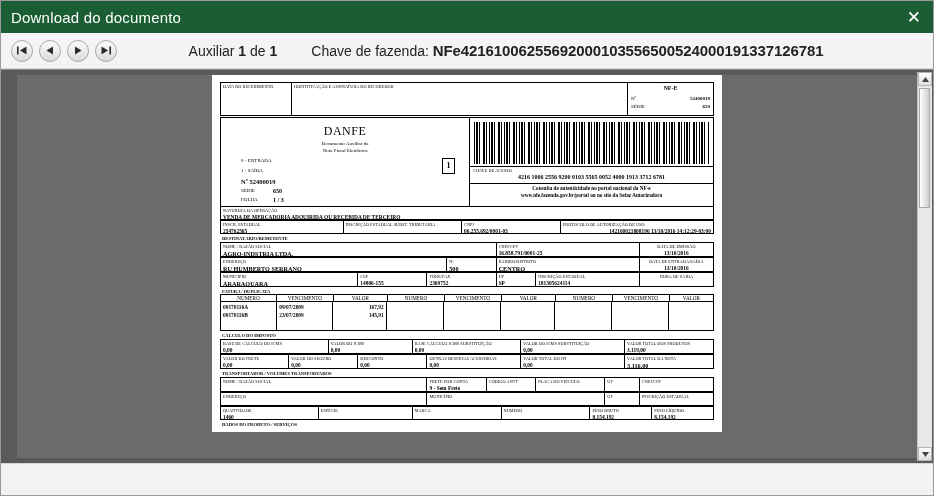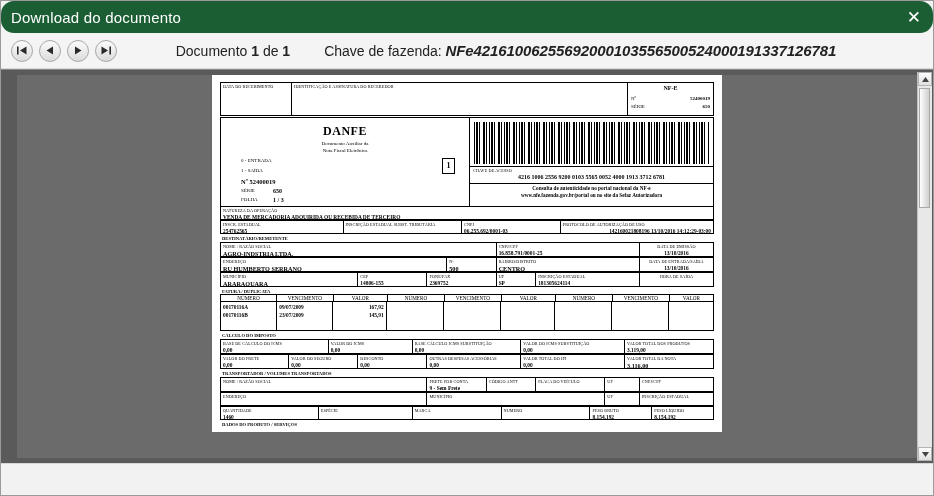--- a/index.html
+++ b/index.html
@@ -24,21 +24,20 @@
   
   .titlebar {
     position: relative;
     height: 32px;
     background: #1b5e34;
     color: #ffffff;
     display: flex;
     align-items: center;
     padding: 0 10px;
     box-sizing: border-box;
-    border-radius: 13px;
   }
   .titlebar-title {
     font-size: 15px;
     letter-spacing: .2px;
     white-space: nowrap;
   }
   .titlebar-close {
     position: absolute;
     right: 8px;
     top: 50%;
@@ -85,21 +84,21 @@
     justify-content: center;
     gap: 34px;
     font-size: 14px;
     color: #222;
     transform: translateX(-14px);
   }
   .doc-counter { white-space: nowrap; }
   .doc-counter b { font-weight: bold; }
   .chave { white-space: nowrap; }
   .chave .chave-label { font-weight: normal; }
-  .chave .chave-value { font-weight: bold; font-size: 15px; letter-spacing: -0.1px; font-style: italic; }
+  .chave .chave-value { font-weight: bold; font-size: 15px; letter-spacing: -0.1px; }
 
   
   .viewer {
     position: relative;
     height: 394px;
     background: #5a5a5a;
     box-sizing: border-box;
     border-top: 1px solid #8a8a8a;
     overflow: hidden;
   }
@@ -173,21 +172,21 @@
   .top-row { display: flex; margin-top: 1px; }
   .nfe-box { width: 86px; }
   .nfe-box .nfe-t { text-align: center; font-weight: bold; font-size: 6px; padding-top: 2px;}
   .nfe-line { display: flex; justify-content: space-between; padding: 0 3px; font-size: 5px; }
   .nfe-line b { font-weight: bold; }
 
   
   .ident-wrap { display: flex; margin-top: 1px; }
   .ident-left { width: 250px; }
   .ident-right { flex: 1; }
-  .danfe-title { text-align: center; font-weight: bold; font-size: 12px; letter-spacing: .5px; margin-top: 6px;}
+  .danfe-title { text-align: center; font-weight: normal; font-size: 12px; letter-spacing: .5px; margin-top: 6px;}
   .danfe-sub { text-align: center; font-size: 5px; line-height: 1.3; margin-top: 2px; }
   .ent-sai { display: flex; font-size: 5px; padding-left: 20px; margin-top: 4px; align-items: flex-start;}
   .ent-sai .lines { flex: 1; }
   .ent-sai .sqr { width: 11px; height: 14px; border: 1px solid #000; display: flex; align-items: center; justify-content: center; font-weight: bold; font-size: 8px; margin-right: 14px;}
   .nf-num { font-size: 6.5px; font-weight: bold; padding-left: 20px; margin-top: 3px;}
   .serie-folha { font-size: 5px; padding-left: 20px; margin-top: 2px;}
   .serie-folha div { display: flex; gap: 10px; }
   .serie-folha span.k { width: 22px; }
   .serie-folha span.v { font-weight: bold; font-size: 6px; }
 
@@ -232,21 +231,21 @@
       </div>
       <div class="nav-btn">
         <svg width="10" height="9" viewBox="0 0 10 9">
             <polygon points="0.5,0.5 0.5,8.5 7,4.5" fill="#2b2b2b"></polygon>
             <rect x="8.4" y="0.5" width="1.6" height="8" fill="#2b2b2b"></rect>
           </svg>
       </div>
     </div>
     <div class="toolbar-center">
       <div class="doc-counter">
-        <span>Documento</span>
+        <span>Auxiliar</span>
         <b>1</b>
         <span>de</span>
         <b>1</b>
       </div>
       <div class="chave">
         <span class="chave-label">Chave de fazenda:</span>
         <span class="chave-value">NFe42161006255692000103556500524000191337126781</span>
       </div>
     </div>
   </div>

